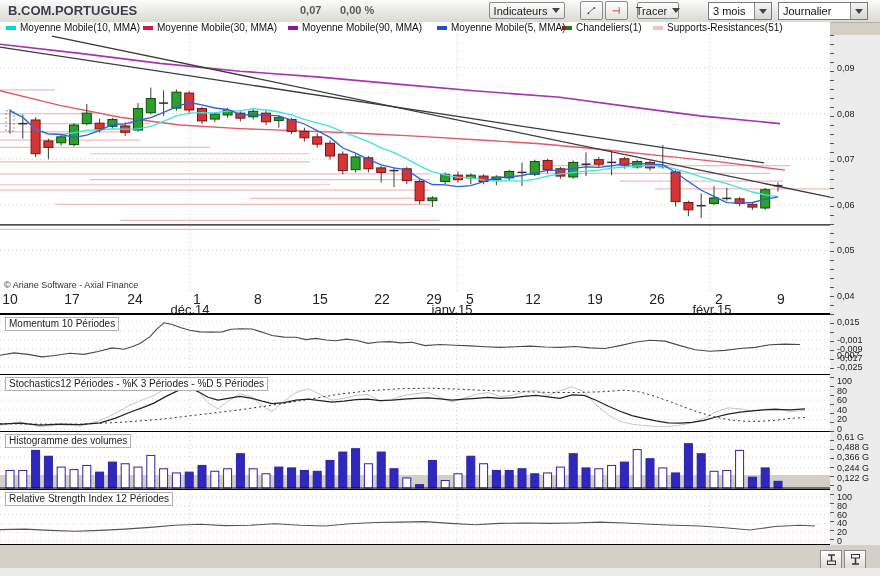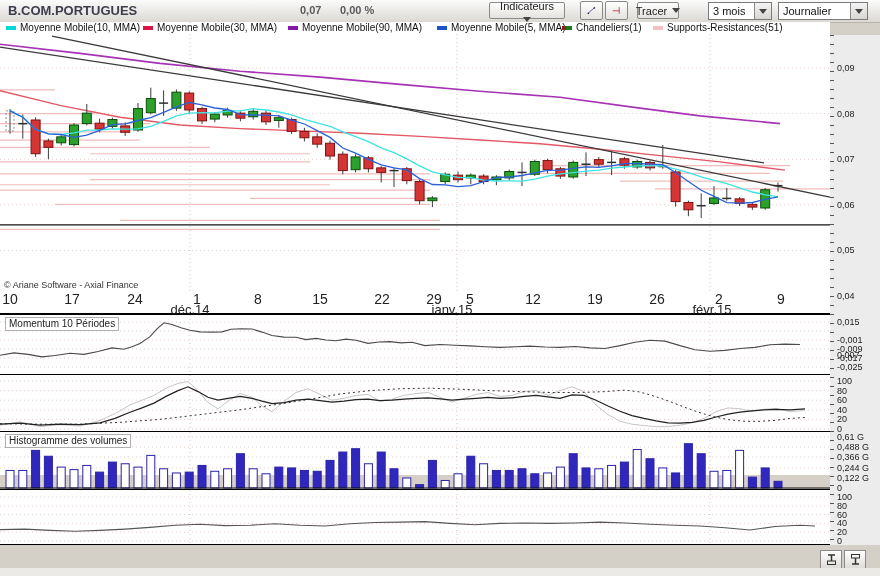--- a/index.html
+++ b/index.html
@@ -58,21 +58,21 @@
 </head>
 <body>
 
 <div id="app">
 
   <div class="toolbar">
     <span class="tb-title">B.COM.PORTUGUES</span>
     <span class="tb-price">0,07</span>
     <span class="tb-change">0,00 %</span>
 
-    <div class="btn" style="left:489px;width:76px;flex-direction:column;">
+    <div class="btn" style="left:489px;width:76px;">
       <span>Indicateurs</span>
       <span class="arrow-dn"></span>
     </div>
 
     <div class="btn" style="left:580px;width:23px;top:1px;height:19px;">
       <svg width="15" height="15" viewBox="0 0 15 15">
         <line x1="2" y1="12" x2="12" y2="3" stroke="#5050c0" stroke-width="1.5"></line>
         <rect x="1" y="11" width="2.5" height="2.5" fill="#333"></rect>
           <rect x="11" y="2" width="2.5" height="2.5" fill="#333"></rect>
       </svg>
@@ -355,20 +355,21 @@
         <line x1="0" x2="830" y1="34" y2="34" stroke="#e2cfcb" stroke-dasharray="1,3"></line>
         <line x1="0" x2="830" y1="43" y2="43" stroke="#e2cfcb" stroke-dasharray="1,3"></line>
         <line x1="0" x2="830" y1="52" y2="52" stroke="#e2cfcb" stroke-dasharray="1,3"></line>
         <line x1="190" x2="190" y1="0" y2="59" stroke="#c6c6d2" stroke-dasharray="1,3"></line>
         <line x1="457" x2="457" y1="0" y2="59" stroke="#c6c6d2" stroke-dasharray="1,3"></line>
         <line x1="710" x2="710" y1="0" y2="59" stroke="#c6c6d2" stroke-dasharray="1,3"></line>
         <polyline points="0.0,40.2 14.0,37.9 28.0,39.4 42.0,41.9 55.0,40.5 70.0,38.3 84.0,39.4 98.0,36.5 112.0,32.9 124.0,34.2 132.0,31.8 140.0,28.4 150.0,21.6 157.0,13.8 164.0,7.8 172.0,9.5 181.0,12.8 190.0,15.3 200.0,16.9 212.0,17.1 222.0,16.9 231.0,14.3 241.0,13.8 252.0,14.0 262.0,17.1 272.0,20.5 284.0,22.1 296.0,22.3 306.0,24.6 316.0,23.4 326.0,25.0 336.0,25.7 346.0,24.1 356.0,25.2 368.0,28.4 379.0,27.0 390.0,26.6 401.0,27.9 412.0,27.3 425.0,30.6 440.0,29.5 455.0,30.2 470.0,30.9 485.0,31.8 500.0,32.4 515.0,31.8 530.0,31.1 545.0,32.0 560.0,32.4 575.0,31.5 590.0,32.9 605.0,33.5 620.0,30.6 635.0,27.3 650.0,25.2 665.0,26.1 680.0,30.6 695.0,34.7 710.0,36.3 725.0,35.4 740.0,33.5 755.0,32.4 770.0,29.7 785.0,29.1 800.0,29.5" fill="none" stroke="#4a4a4a" stroke-width="1.1"></polyline>
       </svg>
   </div>
   <div class="panel" style="top:374px;height:57px;">
+    <span class="ptitle">Stochastics12 Périodes  -  %K 3 Périodes  -  %D 5 Périodes</span>
     <svg id="sto-svg" width="830" height="56">
         <line x1="0" x2="830" y1="6" y2="6" stroke="#e2cfcb" stroke-dasharray="1,3"></line>
         <line x1="0" x2="830" y1="15.6" y2="15.6" stroke="#e2cfcb" stroke-dasharray="1,3"></line>
         <line x1="0" x2="830" y1="25.2" y2="25.2" stroke="#e2cfcb" stroke-dasharray="1,3"></line>
         <line x1="0" x2="830" y1="34.8" y2="34.8" stroke="#e2cfcb" stroke-dasharray="1,3"></line>
         <line x1="0" x2="830" y1="44.4" y2="44.4" stroke="#e2cfcb" stroke-dasharray="1,3"></line>
         <line x1="0" x2="830" y1="54" y2="54" stroke="#e2cfcb" stroke-dasharray="1,3"></line>
         <line x1="190" x2="190" y1="0" y2="56" stroke="#c6c6d2" stroke-dasharray="1,3"></line>
         <line x1="457" x2="457" y1="0" y2="56" stroke="#c6c6d2" stroke-dasharray="1,3"></line>
         <line x1="710" x2="710" y1="0" y2="56" stroke="#c6c6d2" stroke-dasharray="1,3"></line>
@@ -447,20 +448,21 @@
         <rect x="710" y="39.28" width="8" height="16.72" fill="#ffffff" stroke="#2a22a8"></rect>
         <rect x="722.8000000000001" y="38.444" width="8" height="17.555999999999997" fill="#ffffff" stroke="#2a22a8"></rect>
         <rect x="735.6" y="18.380000000000003" width="8" height="37.62" fill="#ffffff" stroke="#2a22a8"></rect>
         <rect x="748.4000000000001" y="45.132" width="8" height="10.868000000000002" fill="#3028bc" stroke="#2a22a8"></rect>
         <rect x="761.2" y="35.93600000000001" width="8" height="20.063999999999993" fill="#3028bc" stroke="#2a22a8"></rect>
         <rect x="774" y="49.312" width="8" height="6.688000000000002" fill="#3028bc" stroke="#2a22a8"></rect>
         <line x1="0" x2="830" y1="56" y2="56" stroke="#111"></line>
       </svg>
   </div>
   <div class="panel" style="top:489px;height:56px;border-bottom:1px solid #000;">
+    <span class="ptitle">Relative Strength Index 12 Périodes</span>
     <svg id="rsi-svg" width="830" height="54">
         <line x1="0" x2="830" y1="7" y2="7" stroke="#e2cfcb" stroke-dasharray="1,3"></line>
         <line x1="0" x2="830" y1="15.8" y2="15.8" stroke="#e2cfcb" stroke-dasharray="1,3"></line>
         <line x1="0" x2="830" y1="24.6" y2="24.6" stroke="#e2cfcb" stroke-dasharray="1,3"></line>
         <line x1="0" x2="830" y1="33.4" y2="33.4" stroke="#e2cfcb" stroke-dasharray="1,3"></line>
         <line x1="0" x2="830" y1="42.2" y2="42.2" stroke="#e2cfcb" stroke-dasharray="1,3"></line>
         <line x1="0" x2="830" y1="51" y2="51" stroke="#e2cfcb" stroke-dasharray="1,3"></line>
         <line x1="190" x2="190" y1="0" y2="54" stroke="#c6c6d2" stroke-dasharray="1,3"></line>
         <line x1="457" x2="457" y1="0" y2="54" stroke="#c6c6d2" stroke-dasharray="1,3"></line>
         <line x1="710" x2="710" y1="0" y2="54" stroke="#c6c6d2" stroke-dasharray="1,3"></line>

